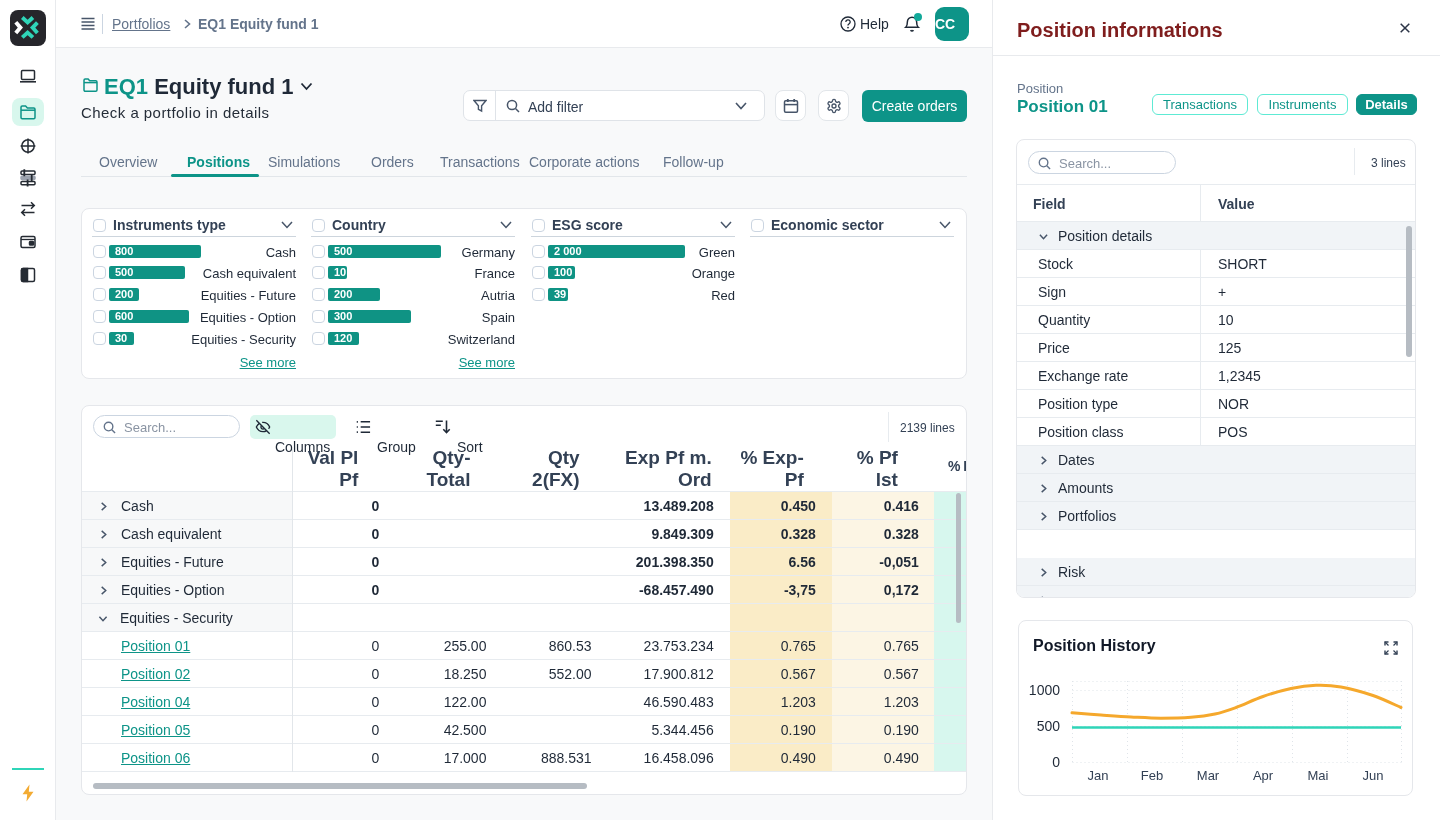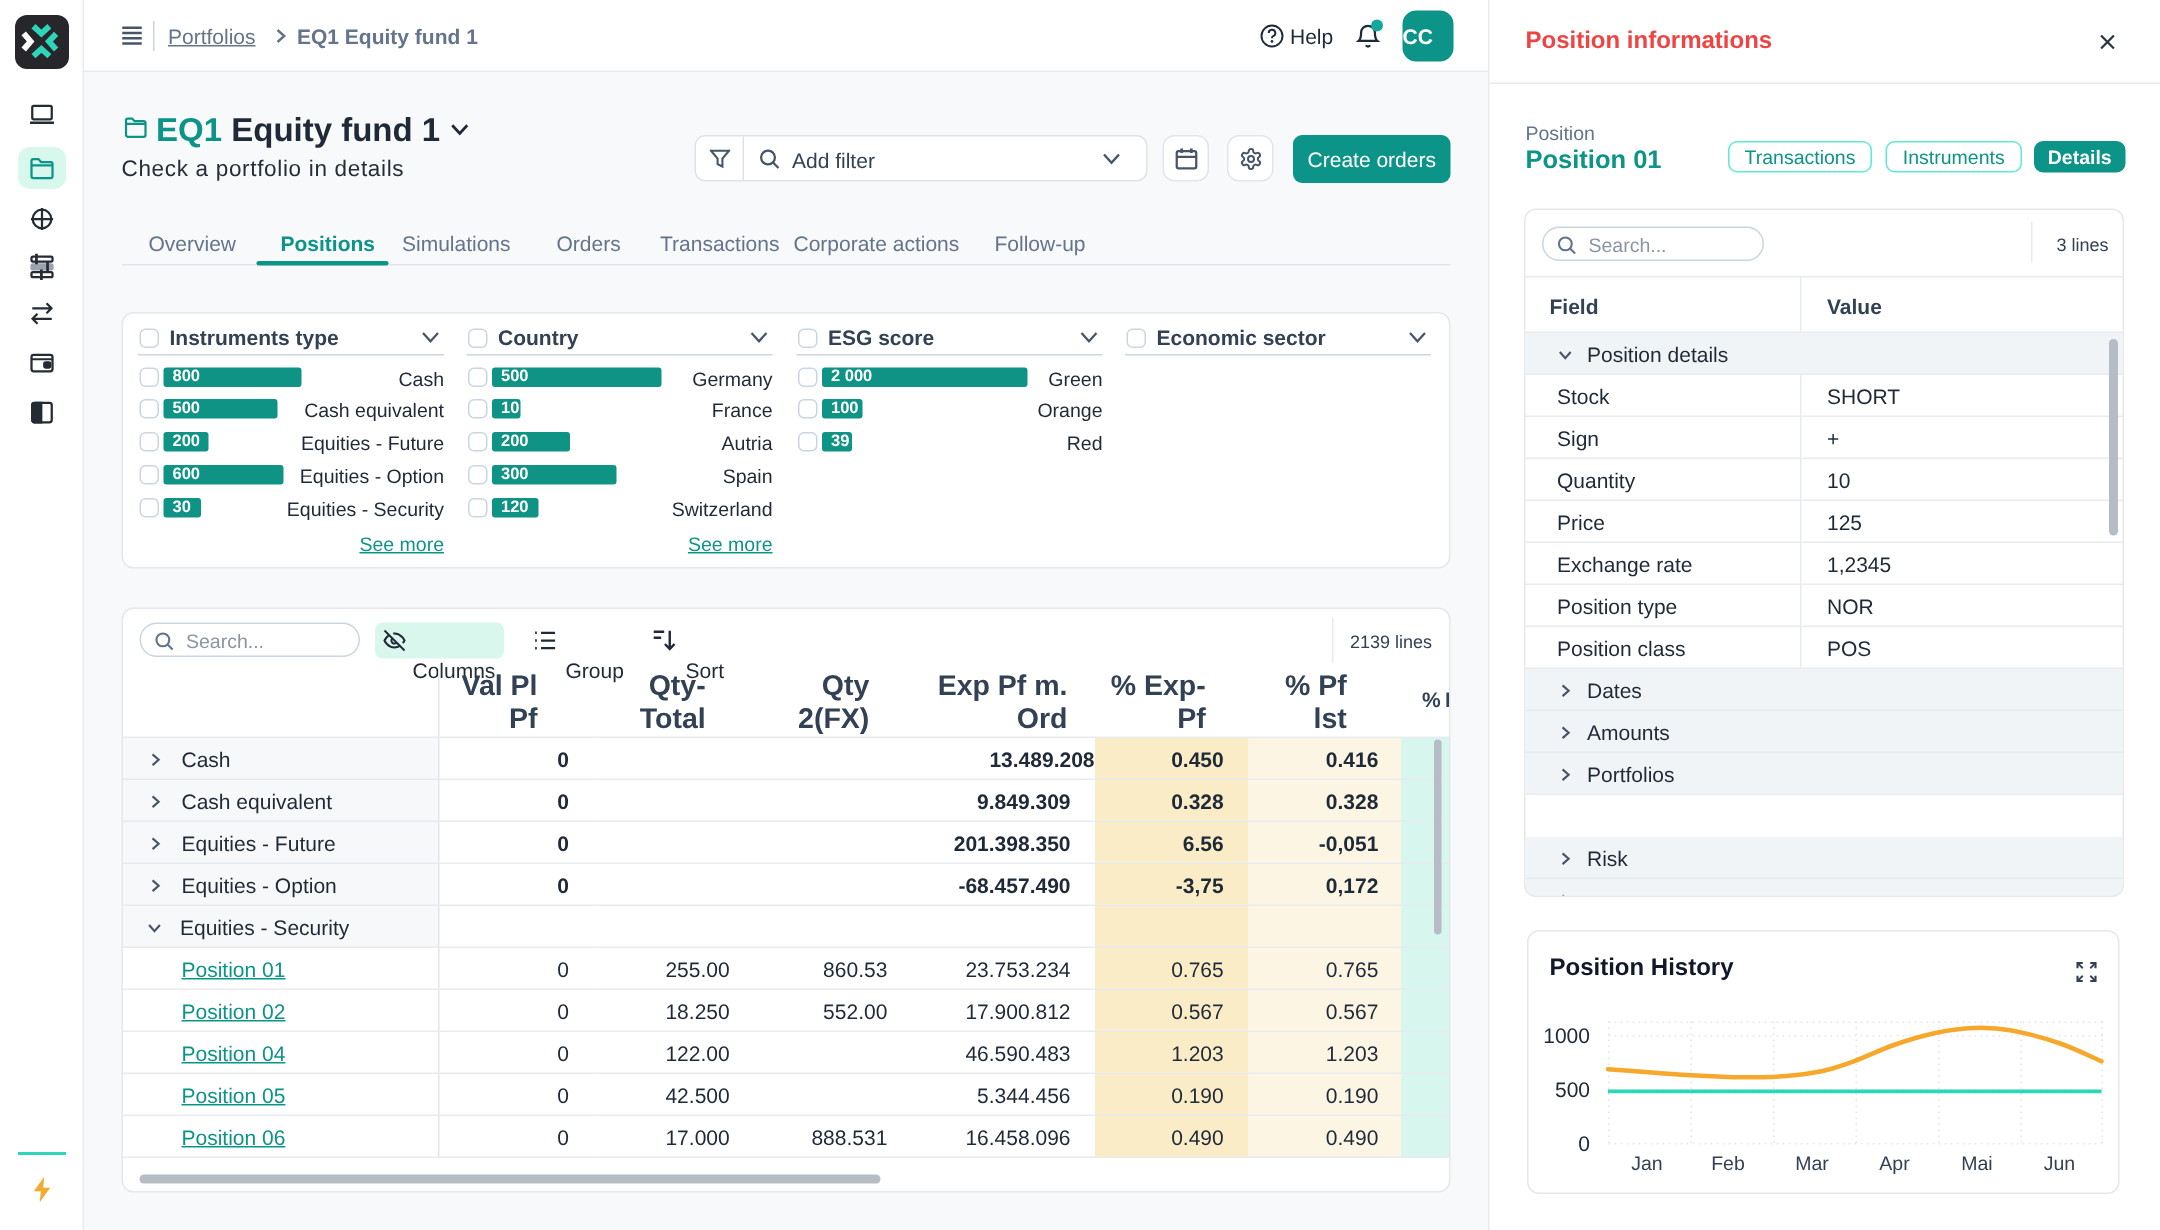--- a/index.html
+++ b/index.html
@@ -45,21 +45,21 @@
 #grid td.name { text-align:left; border-right:1px solid #e2e6ea; }
 #grid th.name { border-right:1px solid #e2e6ea; }
 .grp td.name { background:#f7f8f9; }
 .grp td { font-weight:bold; } .grp td.name { font-weight:normal; }
 td.y1,th.y1 { background:#faecc7; }
 td.y2,th.y2 { background:#fcf5e4; }
 td.mint,th.mint { background:#d7f7ee; }
 .poslink { color:#0d9488; text-decoration:underline; }
 
 #rpanel { left:992px; top:0; width:448px; height:820px; background:#fff; border-left:1px solid #e8eaed; }
-#rp-title { position:absolute; left:24px; top:19px; font-size:16px; font-weight:bold; color:#ef4444; }
+#rp-title { position:absolute; left:24px; top:19px; font-size:20px; font-weight:bold; color:#7f1d1d; }
 #rp-div { position:absolute; left:0; top:55px; width:448px; height:1px; background:#e8eaed; }
 .chipbtn { position:absolute; top:94px; height:21px; border:1px solid #5eead4; border-radius:6px; color:#0d9488; font-size:13px; text-align:center; background:#fff; }
 .chipbtn.filled { background:#0d9488; border-color:#0d9488; color:#fff; font-weight:bold; }
 #dcard { left:1016px; top:139px; width:400px; height:459px; overflow:hidden; }
 .drow { position:absolute; left:0; width:400px; height:28px; border-bottom:1px solid #e7ebef; font-size:14px; color:#1f2937; }
 .drow .f { position:absolute; left:21px; top:6px; }
 .drow .v { position:absolute; left:201px; top:6px; }
 .drow.head { font-weight:bold; color:#334155; height:38px; }
 .drow.grp { background:#f1f4f7; }
 .vline { position:absolute; left:183px; top:0; bottom:0; width:1px; background:#e7ebef; }
@@ -236,21 +236,21 @@
             <th style="padding-right:36px">% Pf lst</th>
             <th></th>
           </tr>
           <tr class="grp">
             <td class="name"><svg style="margin:0 13px 0 17px" width="9" height="9" viewBox="0 0 10 10" fill="none" stroke="#475569" stroke-width="1.6">
                 <path d="M3 1 L7.5 5 L3 9"></path>
               </svg>Cash</td>
             <td class="" style="padding-right:16px">0</td>
             <td class="" style="padding-right:16px"></td>
             <td class="" style="padding-right:16px"></td>
-            <td class="" style="padding-right:0">13.489.208</td>
+            <td class="" style="padding-right:16px">13.489.208</td>
             <td class="y1" style="padding-right:16px">0.450</td>
             <td class="y2" style="padding-right:15px">0.416</td>
             <td class="mint"></td>
           </tr>
           <tr class="grp">
             <td class="name"><svg style="margin:0 13px 0 17px" width="9" height="9" viewBox="0 0 10 10" fill="none" stroke="#475569" stroke-width="1.6">
                 <path d="M3 1 L7.5 5 L3 9"></path>
               </svg>Cash equivalent</td>
             <td class="" style="padding-right:16px">0</td>
             <td class="" style="padding-right:16px"></td>

